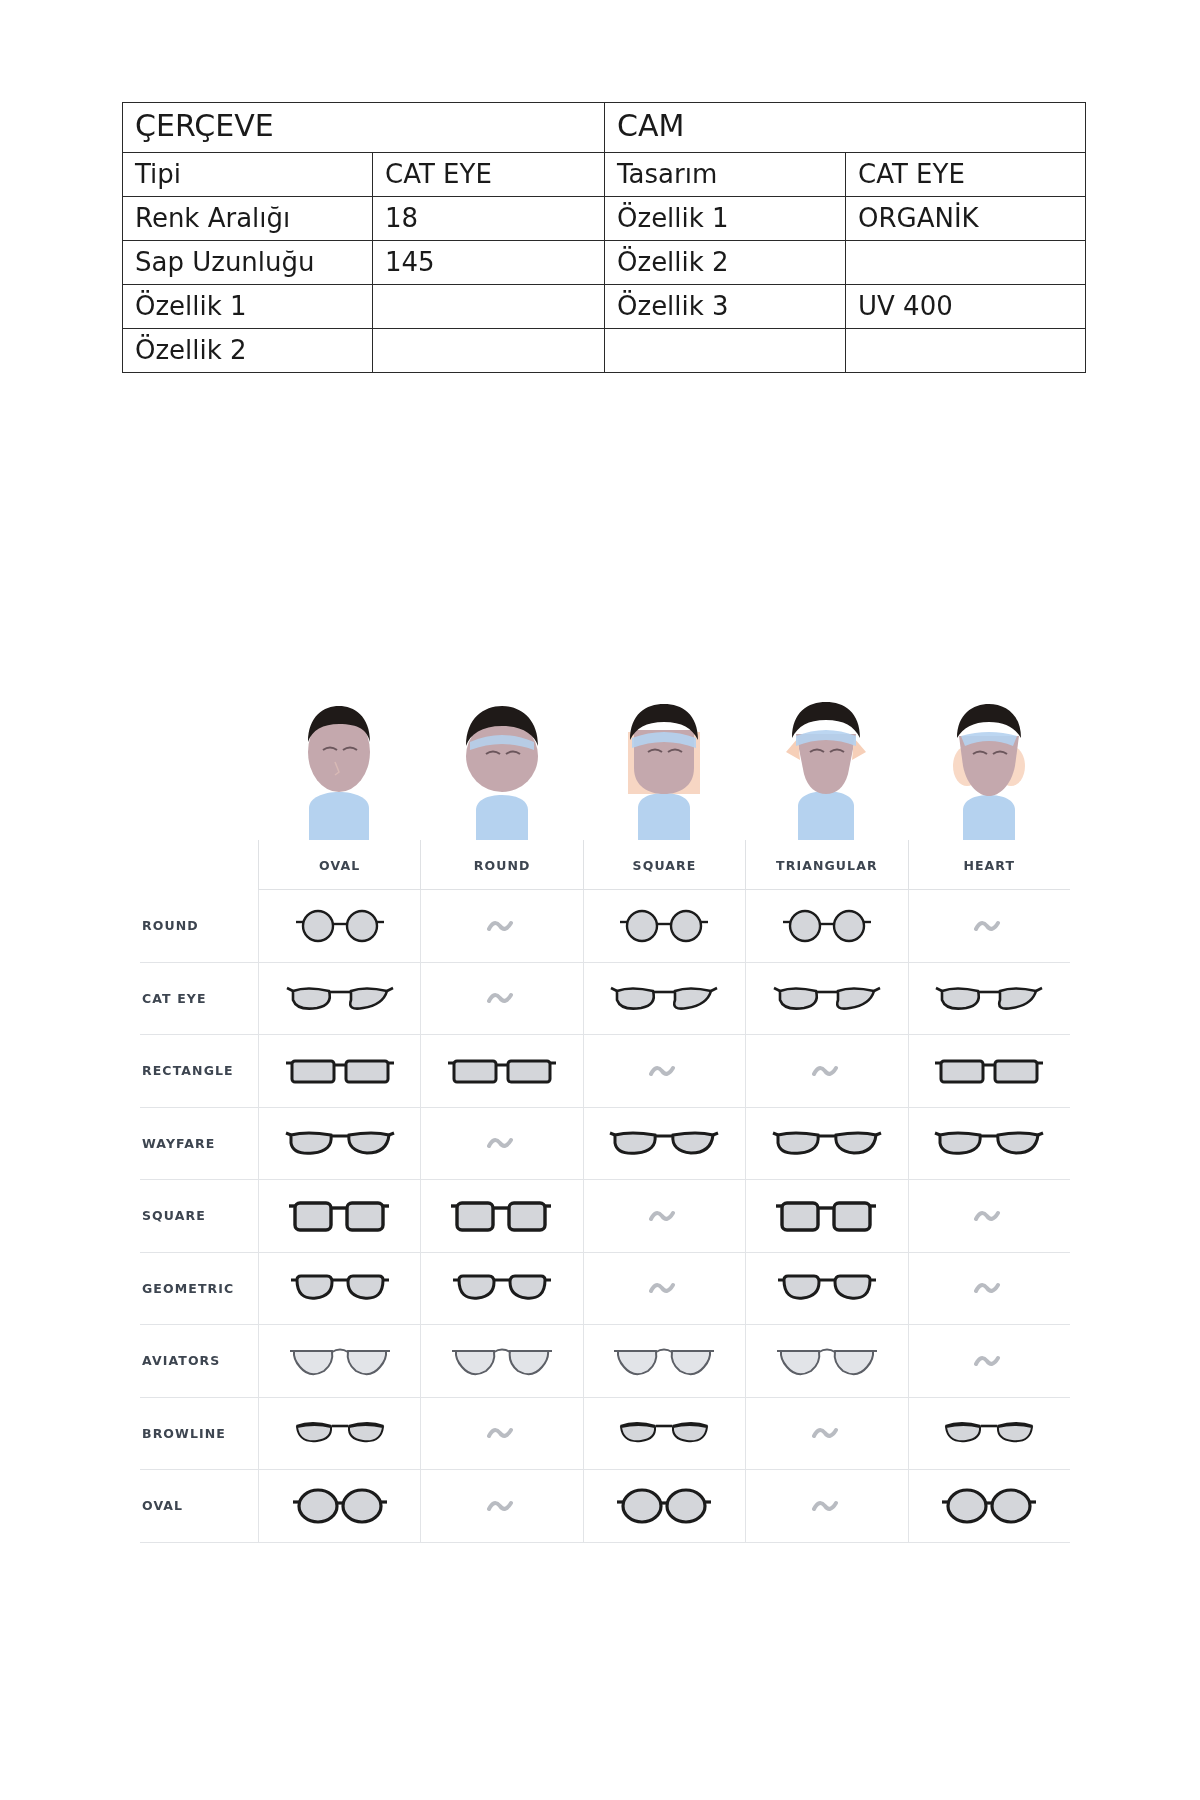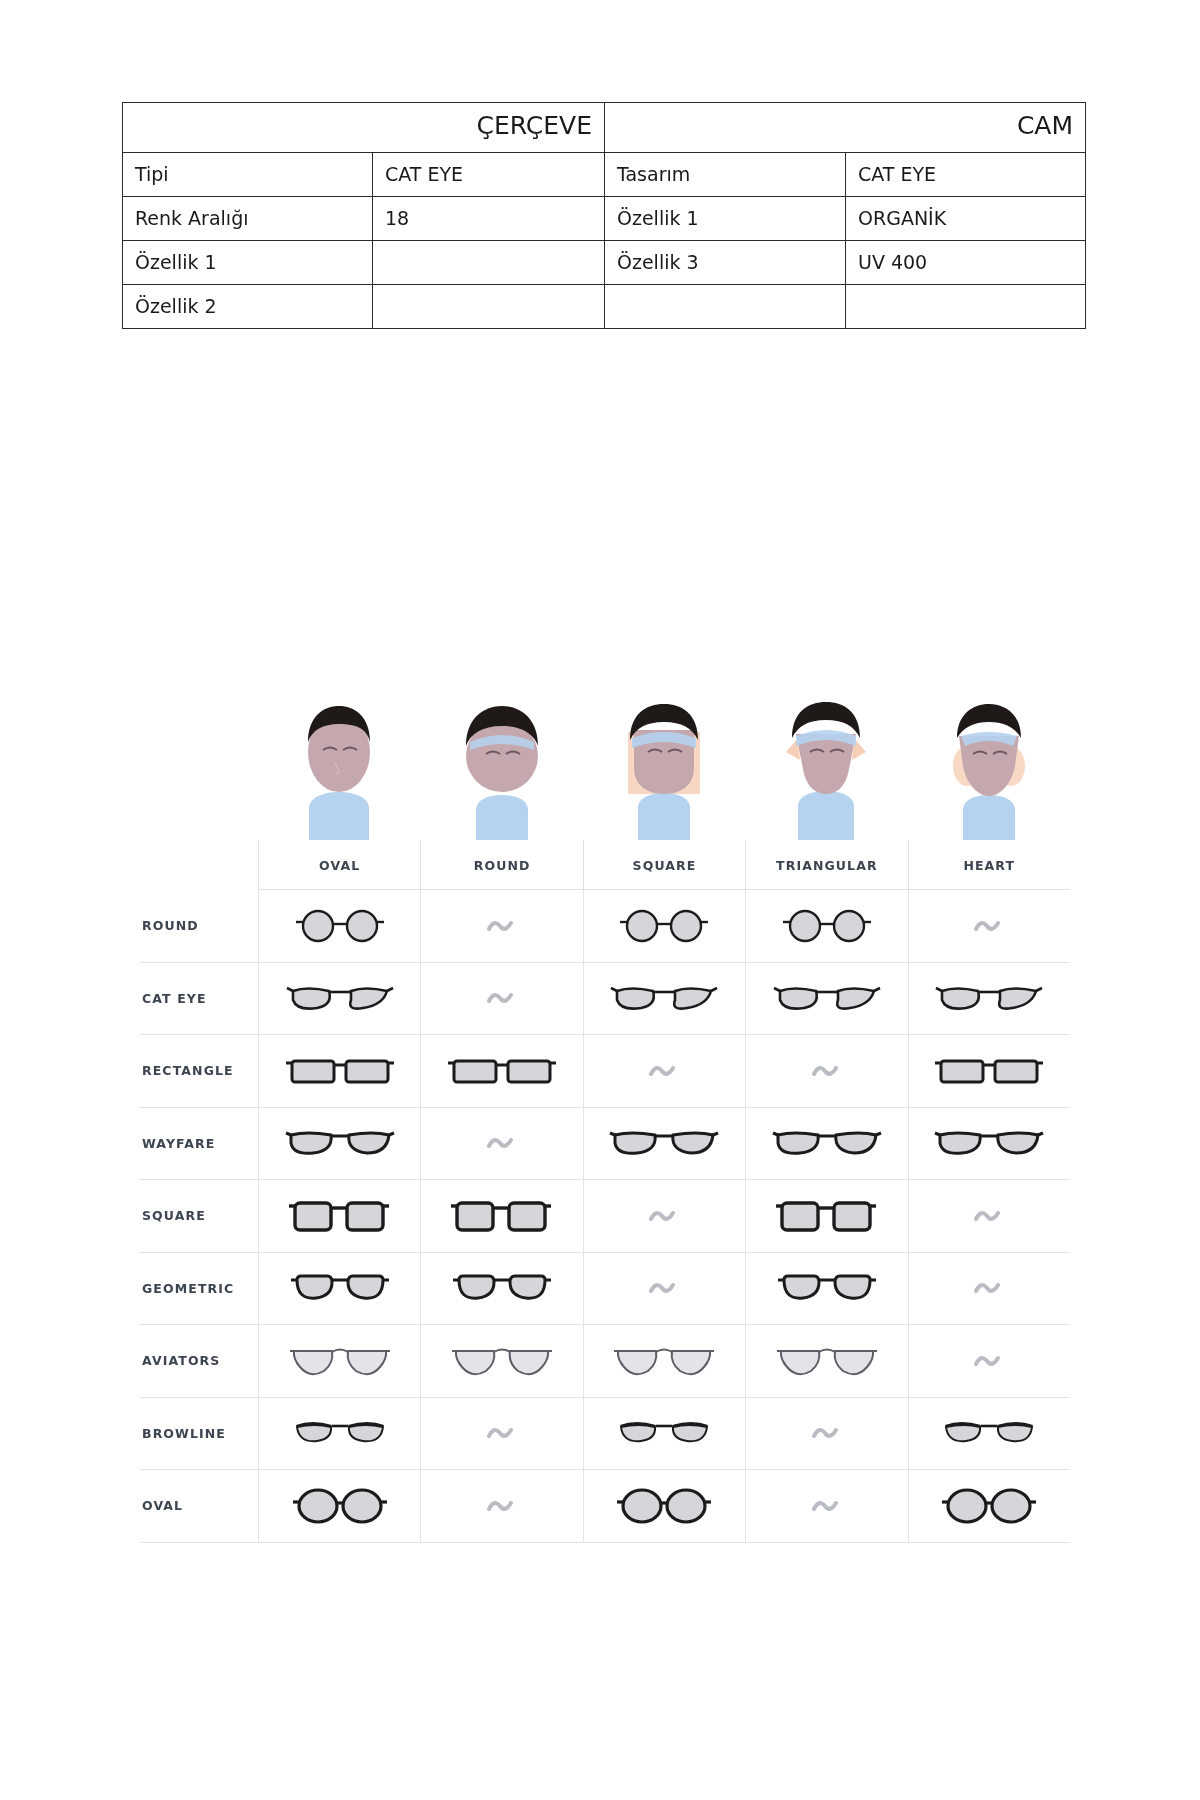--- a/index.html
+++ b/index.html
@@ -25,29 +25,29 @@
   }
   table.spec {
     width: 100%;
     border-collapse: collapse;
     table-layout: fixed;
   }
   table.spec td, table.spec th {
     border: 1px solid #2a2a2a;
     padding: 0 12px;
     font-weight: normal;
-    font-size: 19px;
+    font-size: 26px;
     vertical-align: middle;
     line-height: 1.25;
     height: 44px;
     box-sizing: border-box;
   }
   table.spec th.grouphead {
-    text-align: right;
-    font-size: 25px;
+    text-align: left;
+    font-size: 30px;
     height: 50px;
     padding-bottom: 4px;
   }
   .col-label-l { width: 250px; }
   .col-val-l   { width: 232px; }
   .col-label-r { width: 241px; }
   .col-val-r   { width: 240px; }
   td.val {
     font-size: 19.5px;
   }
@@ -149,20 +149,26 @@
       <td>Tasarım</td>
       <td class="val val-up">CAT EYE</td>
     </tr>
     <tr>
       <td>Renk Aralığı</td>
       <td class="val">18</td>
       <td>Özellik 1</td>
       <td class="val val-up">ORGANİK</td>
     </tr>
     <tr>
+      <td>Sap Uzunluğu</td>
+      <td class="val">145</td>
+      <td>Özellik 2</td>
+      <td class="val"></td>
+    </tr>
+    <tr>
       <td>Özellik 1</td>
       <td class="val"></td>
       <td>Özellik 3</td>
       <td class="val val-up">UV 400</td>
     </tr>
     <tr>
       <td>Özellik 2</td>
       <td class="val"></td>
       <td></td>
       <td class="val"></td>

